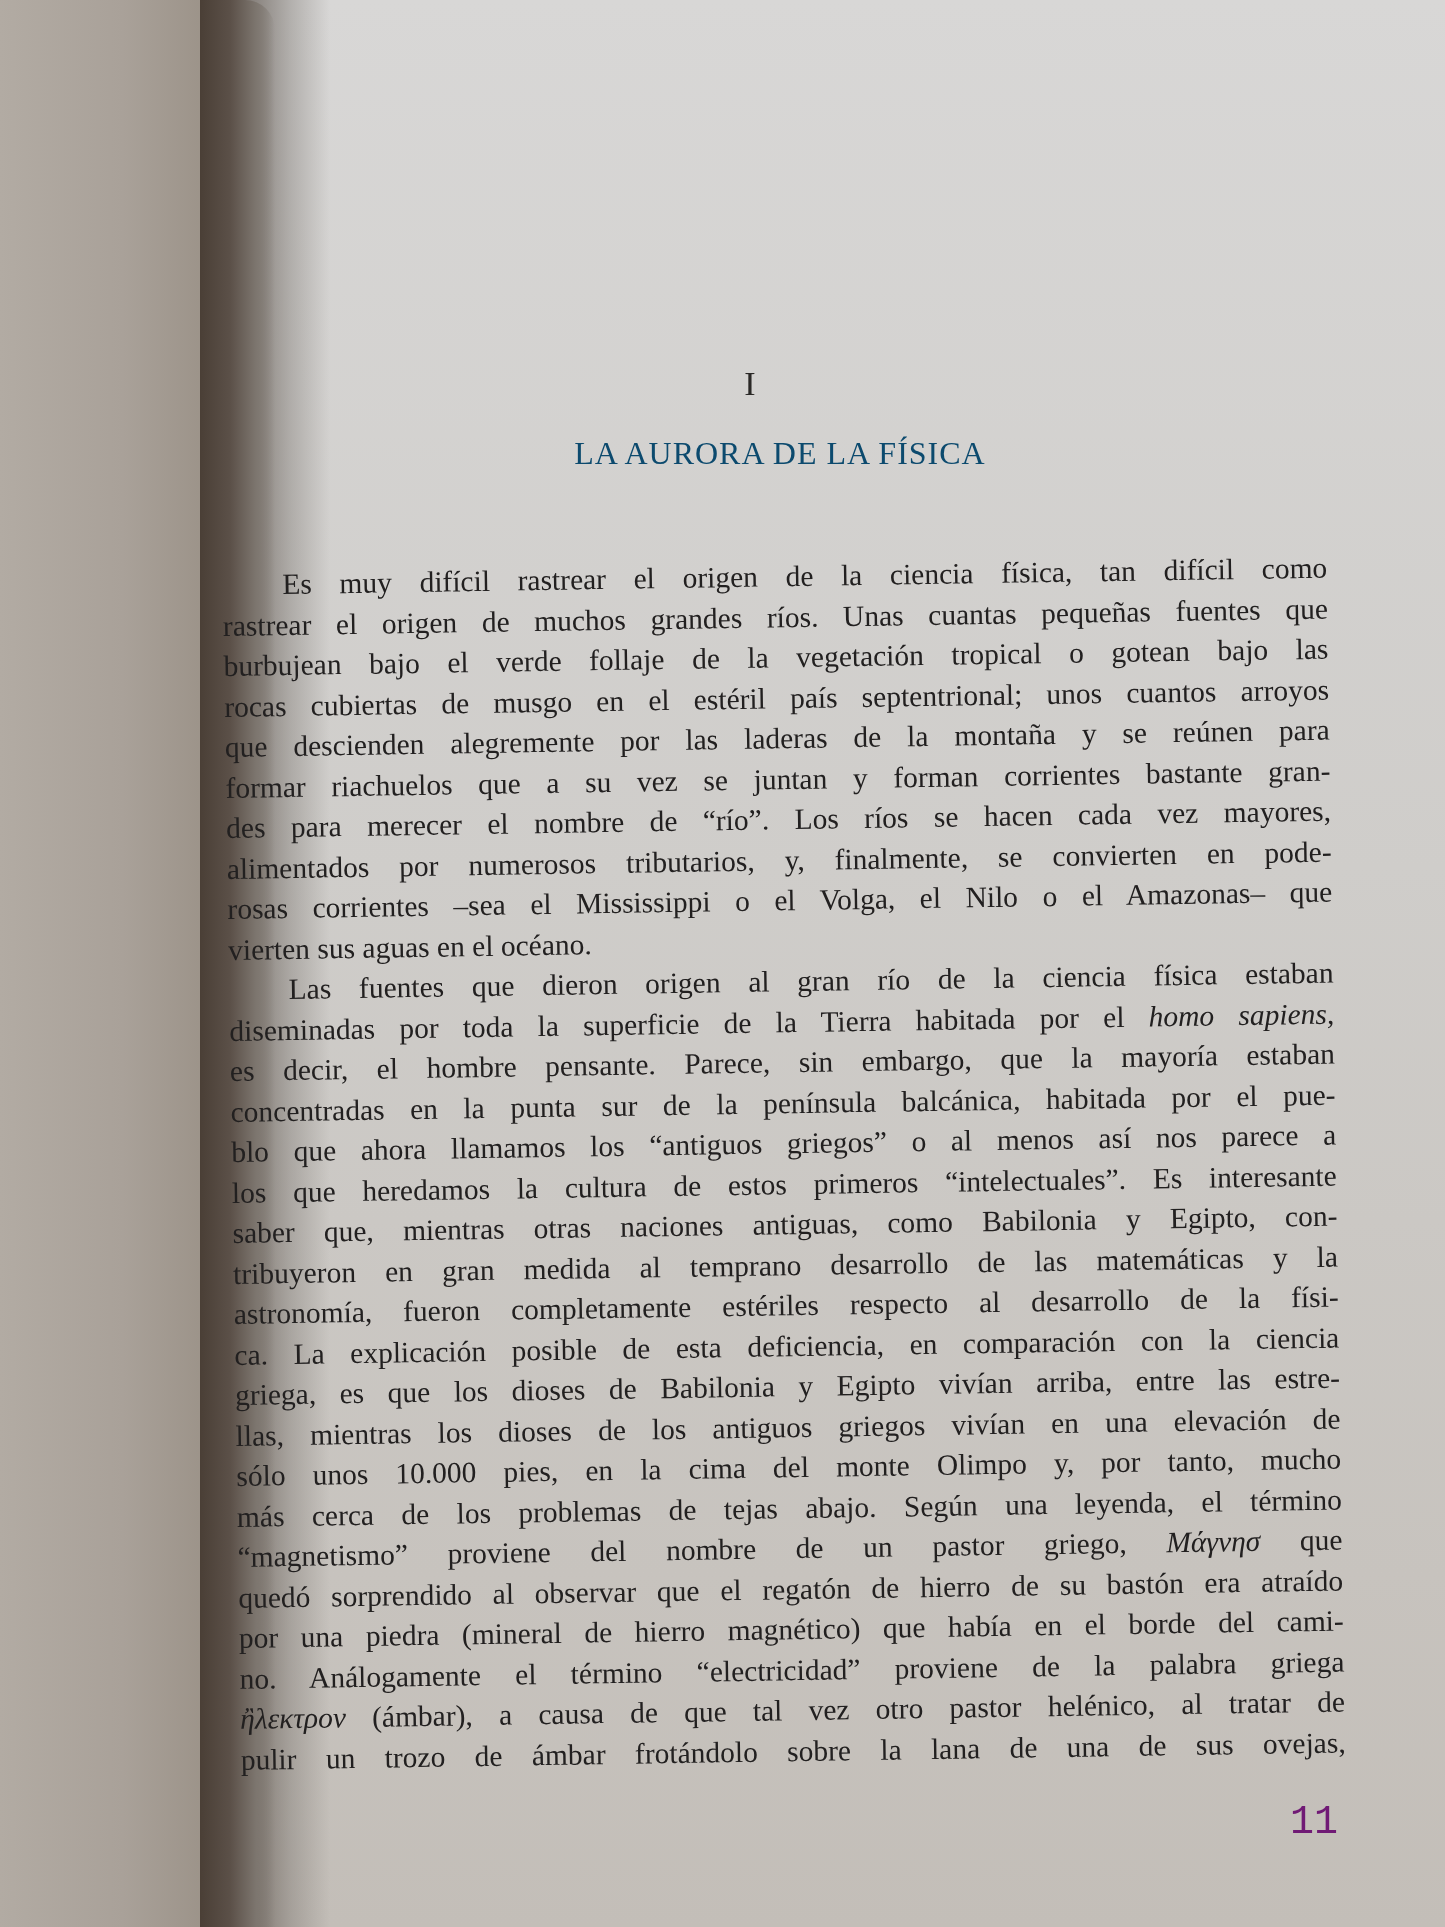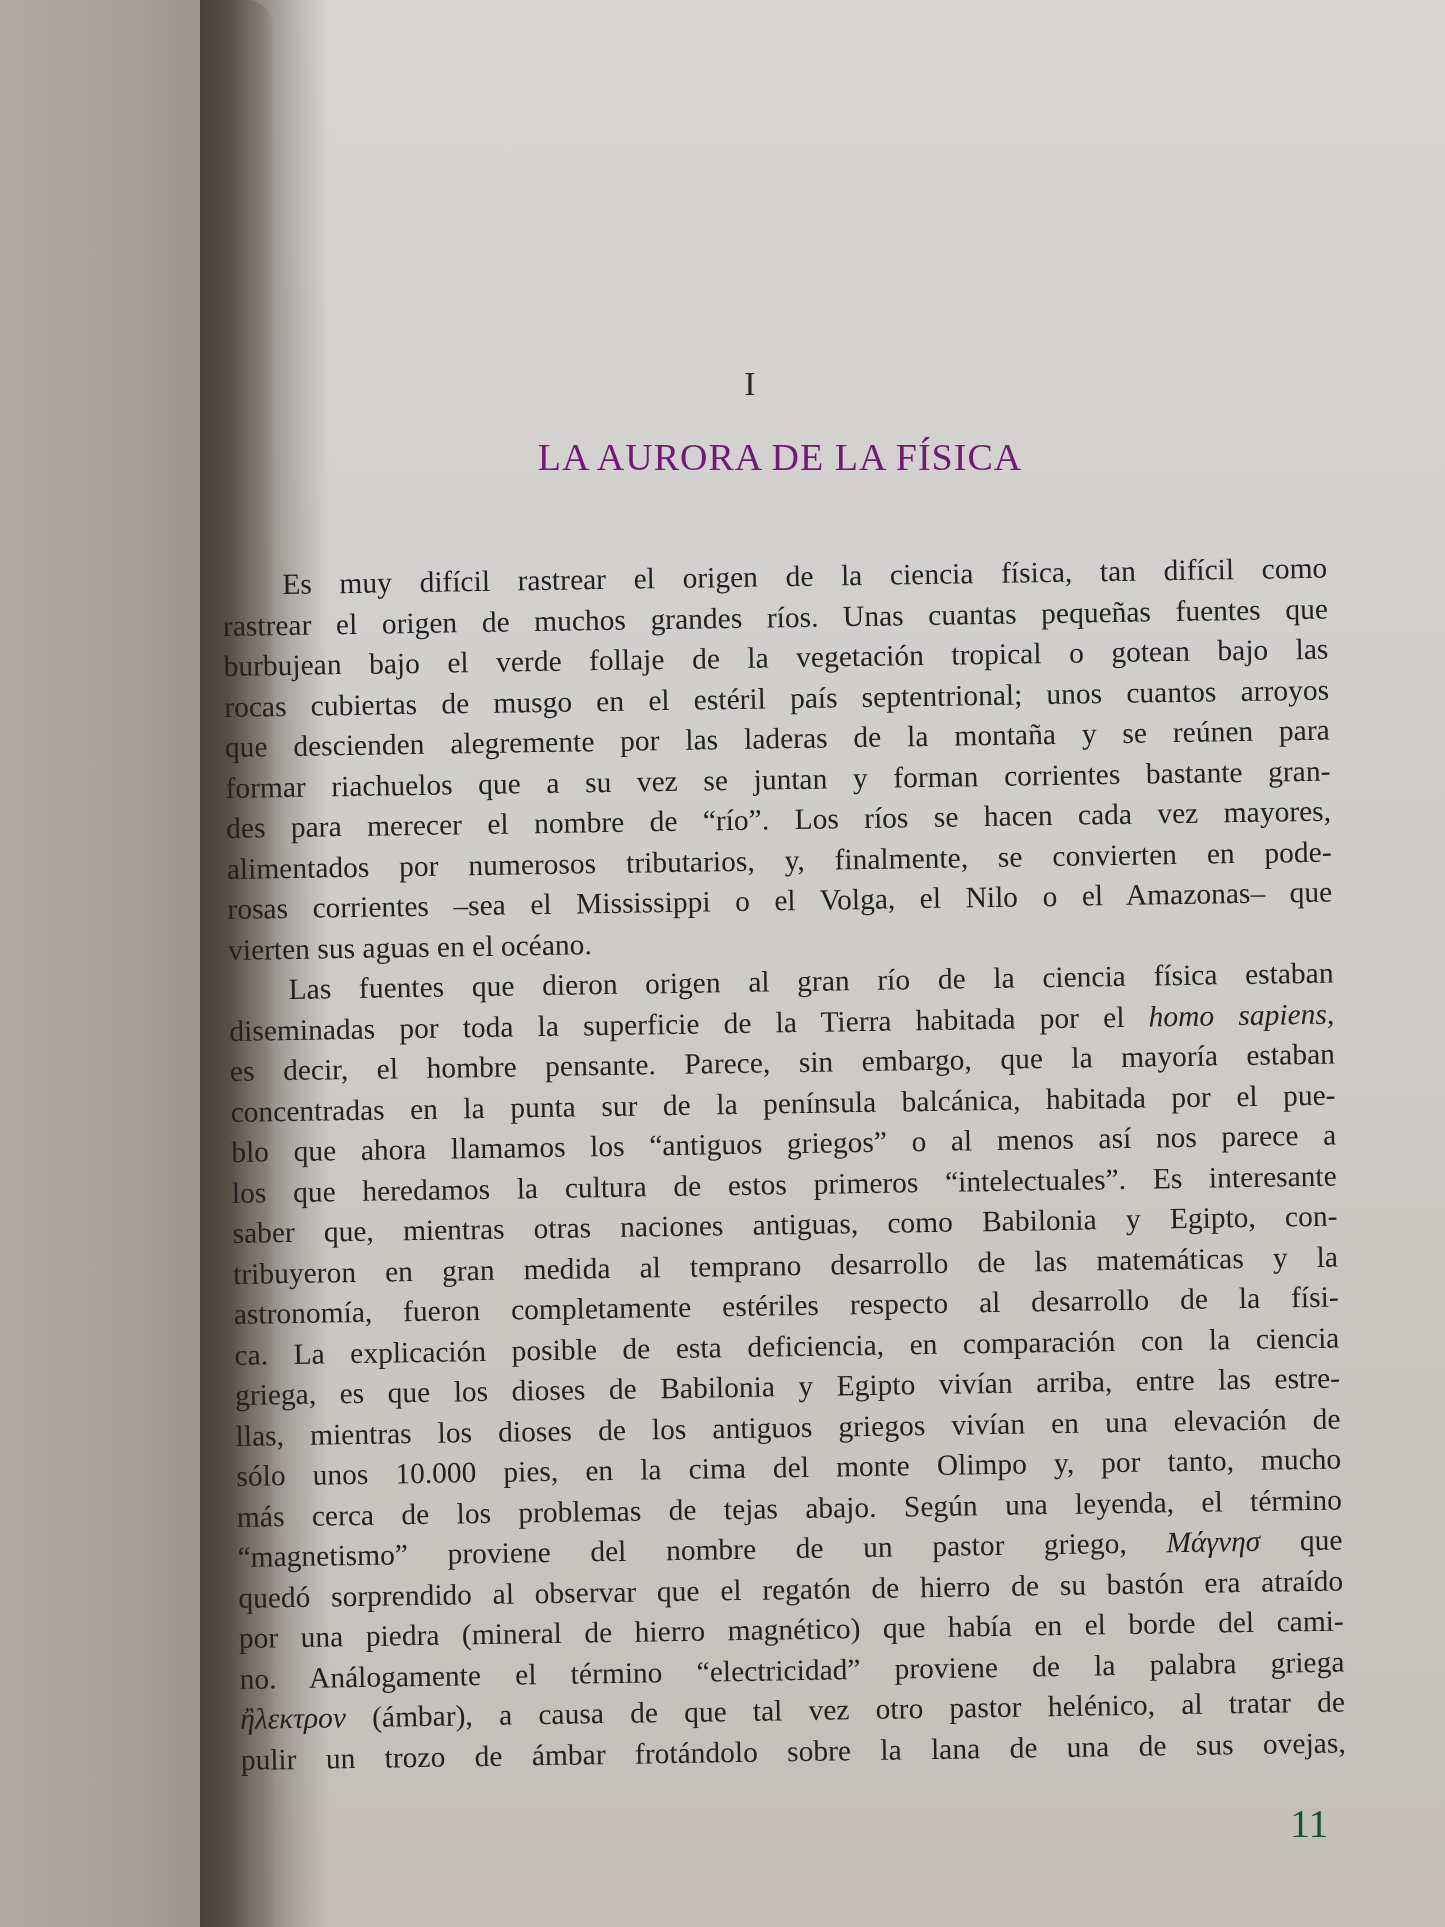--- a/index.html
+++ b/index.html
@@ -51,23 +51,23 @@
       font-size: 34px;
       color: #2a2826;
     }
     .chapter-title {
       position: absolute;
       top: 435px;
       left: 200px;
       width: 1160px;
       text-align: center;
       font-family: "Liberation Serif", serif;
-      font-size: 38px;
+      font-size: 32px;
       letter-spacing: 1px;
-      color: #701a75;
+      color: #0c4a6e;
     }
     .body-text {
       position: absolute;
       top: 565px;
       left: 222px;
       width: 1105px;
       font-family: "Liberation Serif", serif;
       font-size: 29.5px;
       line-height: 40.5px;
       color: #222020;
@@ -85,23 +85,23 @@
       text-align-last: left;
     }
     .line.indent {
       padding-left: 60px;
     }
     .italic { font-style: italic; }
     .page-number {
       position: absolute;
       top: 1800px;
       left: 1290px;
-      font-family: Liberation Serif, serif;
+      font-family: Liberation Mono, monospace;
       font-size: 40px;
-      color: #14532d;
+      color: #701a75;
     }
   </style>
 </head>
 <body>
 
 <div class="left-page"></div>
 <div class="right-page"></div>
 <div class="gutter"></div>
 
 <div class="chapter-number">I</div>

